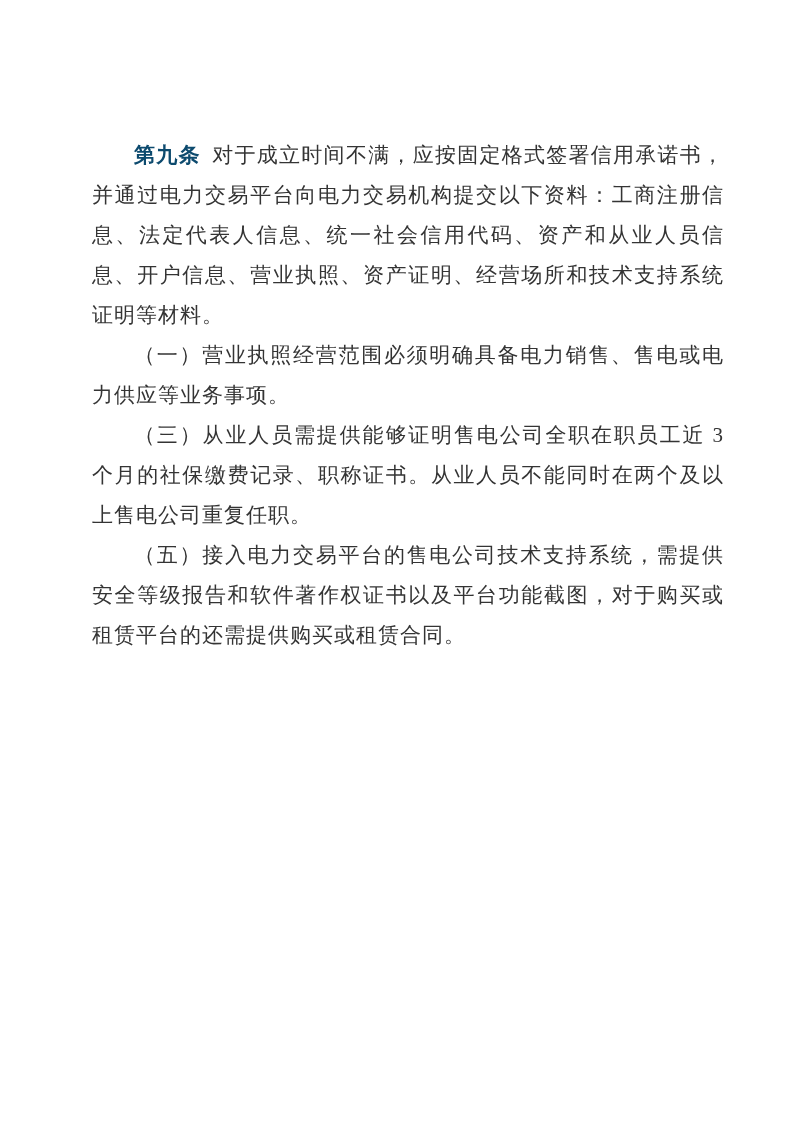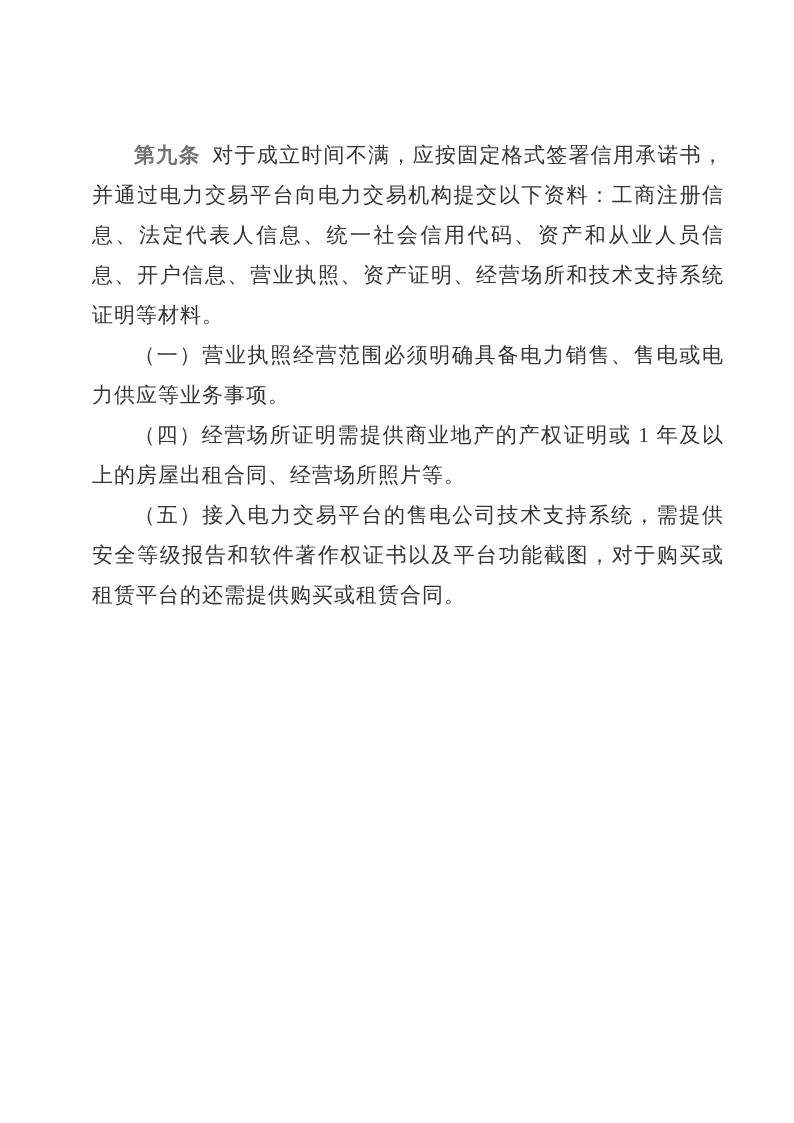--- a/index.html
+++ b/index.html
@@ -26,28 +26,28 @@
     letter-spacing: 1px;
   }
   .para {
     margin: 0;
     text-indent: 2em;
     text-align: justify;
   }
   .article-label {
     font-weight: 700;
     margin-right: 0.55em;
-    color: #737373;
+    color: #0c4a6e;
   }
 </style>
 </head>
 <body>
 
 <div class="page">
   <div class="content">
     <p class="para">
       <span class="article-label">第九条</span><span>对于成立时间不满，应按固定格式签署信用承诺书，并通过电力交易平台向电力交易机构提交以下资料：工商注册信息、法定代表人信息、统一社会信用代码、资产和从业人员信息、开户信息、营业执照、资产证明、经营场所和技术支持系统证明等材料。</span>
     </p>
     <p class="para">（一）营业执照经营范围必须明确具备电力销售、售电或电力供应等业务事项。</p>
-    <p class="para">（四）经营场所证明需提供商业地产的产权证明或 1 年及以上的房屋出租合同、经营场所照片等。</p>
+    <p class="para">（三）从业人员需提供能够证明售电公司全职在职员工近 3 个月的社保缴费记录、职称证书。从业人员不能同时在两个及以上售电公司重复任职。</p>
     <p class="para">（五）接入电力交易平台的售电公司技术支持系统，需提供安全等级报告和软件著作权证书以及平台功能截图，对于购买或租赁平台的还需提供购买或租赁合同。</p>
   </div>
 </div>
 
 </body></html>

